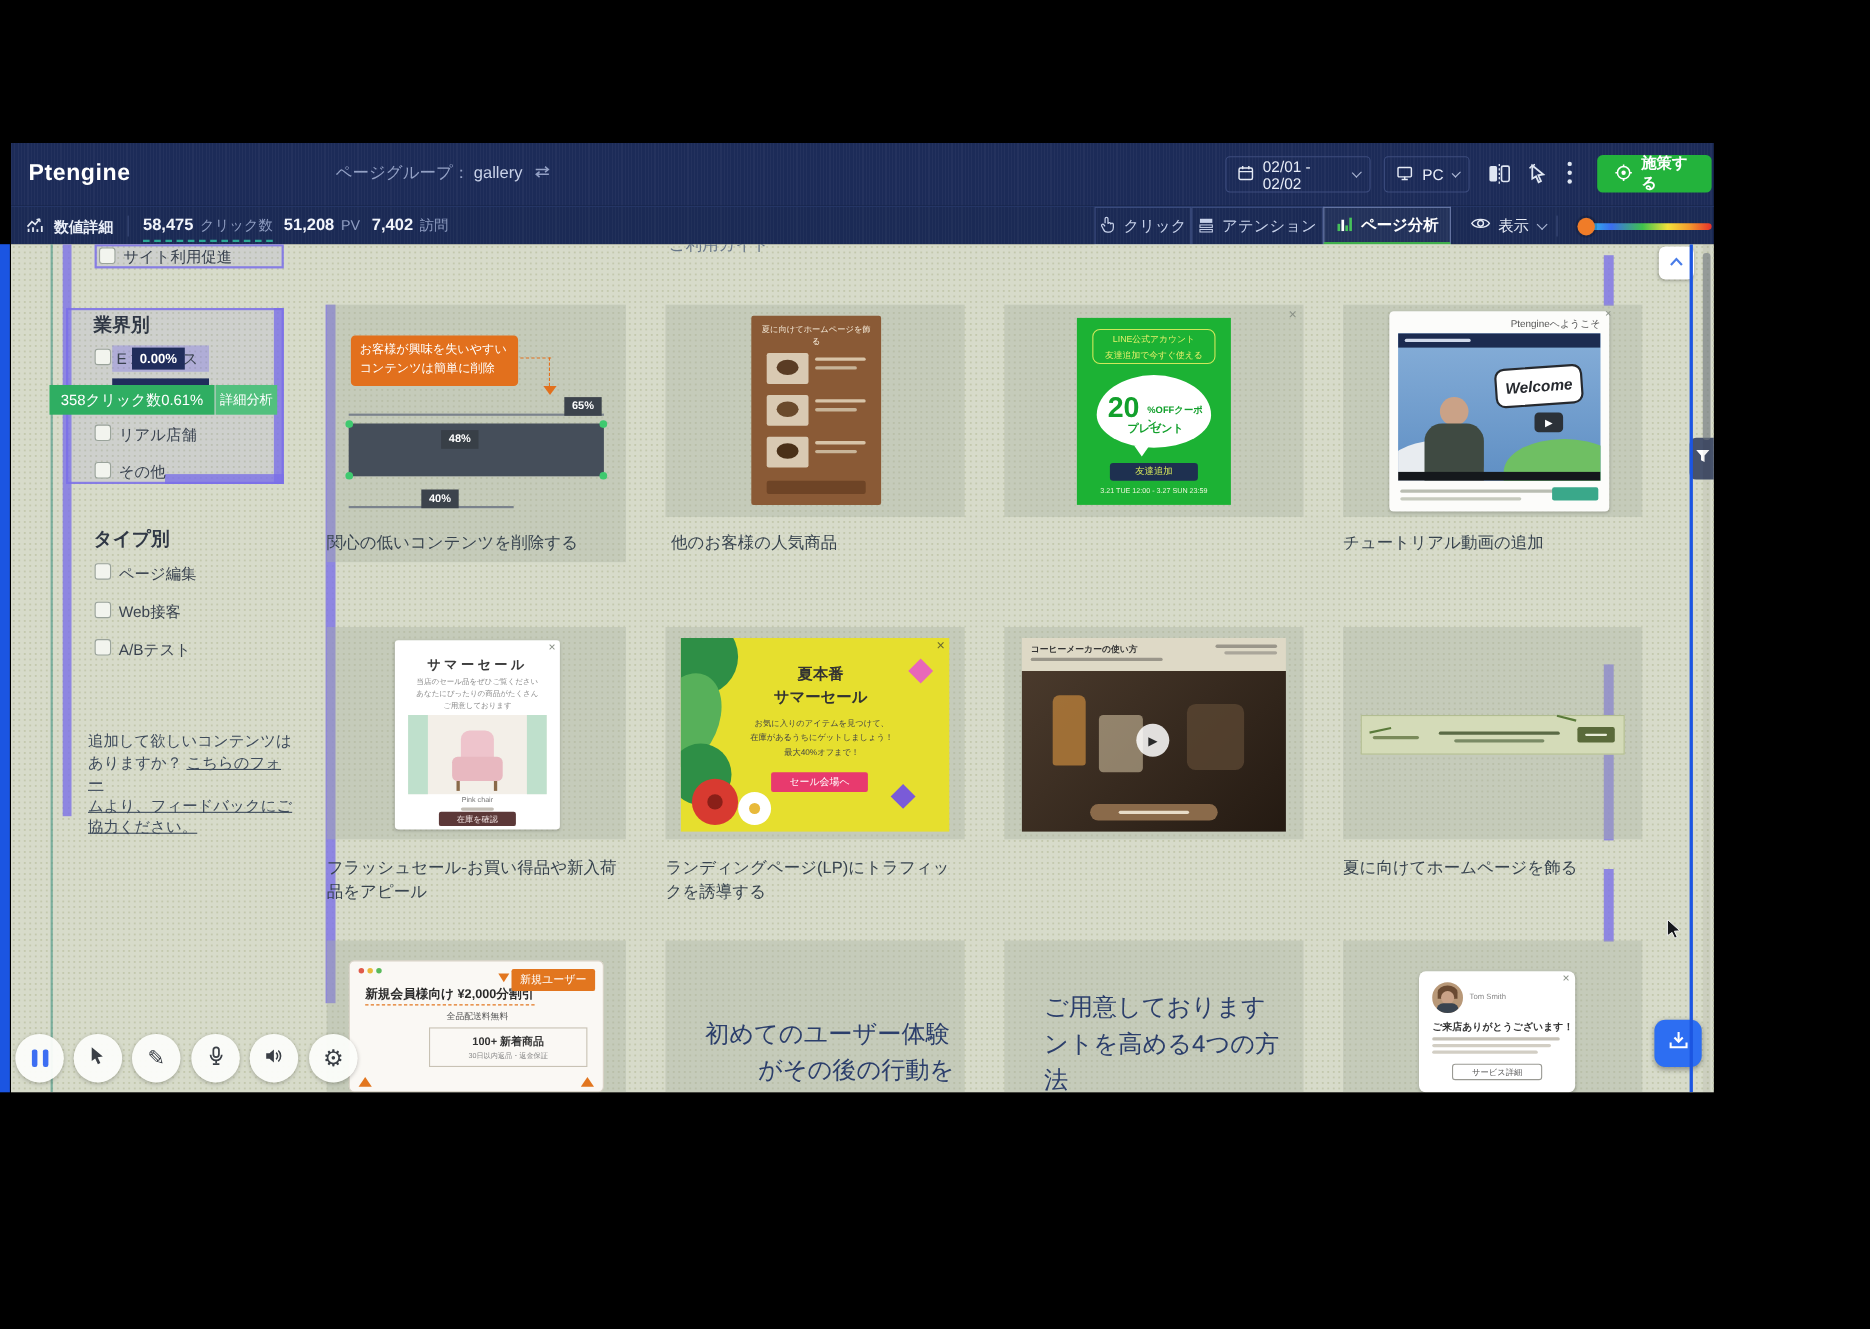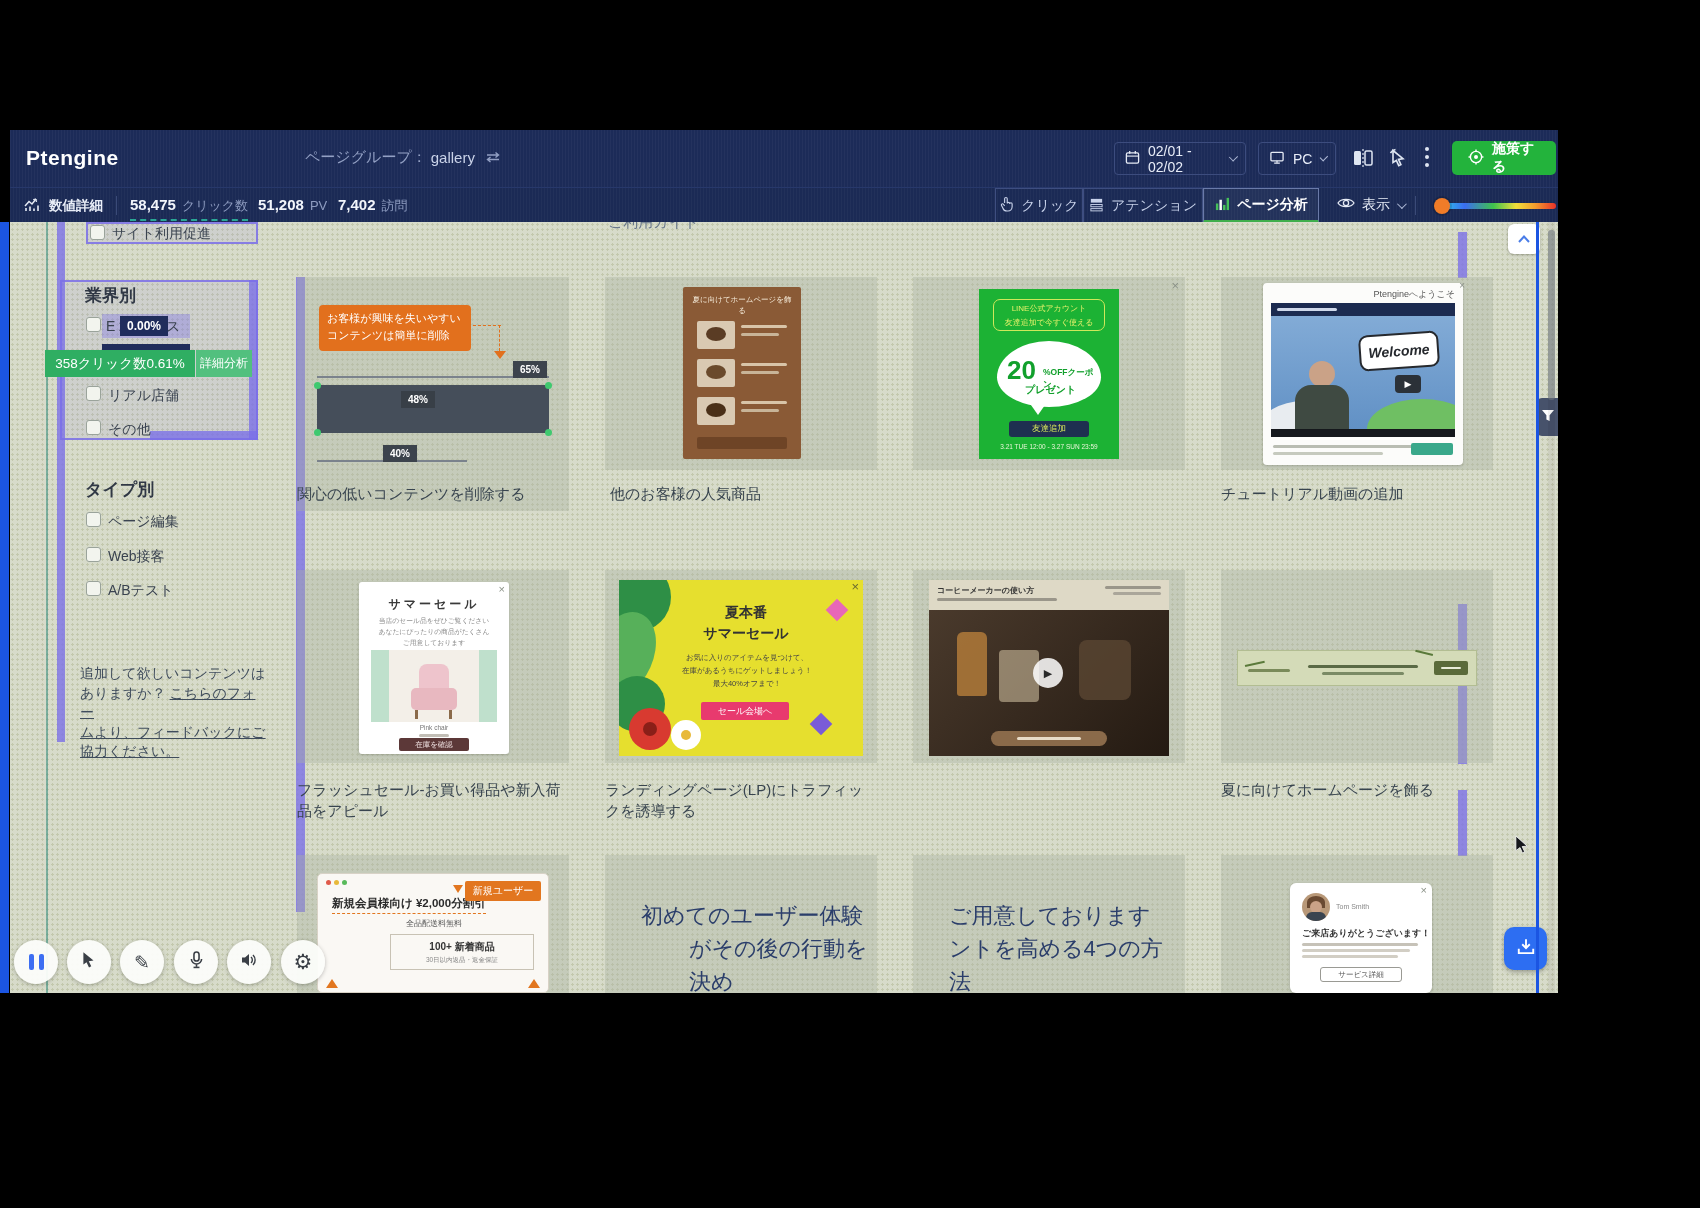--- a/index.html
+++ b/index.html
@@ -437,21 +437,21 @@
           </div>
           <div class="abs" style="left:8px;bottom:4px;width:0;height:0;border-left:6px solid rgba(0,0,0,0);border-right:6px solid rgba(0,0,0,0);border-bottom:9px solid #e2761f;"></div>
           <div class="abs" style="right:8px;bottom:4px;width:0;height:0;border-left:6px solid rgba(0,0,0,0);border-right:6px solid rgba(0,0,0,0);border-bottom:9px solid #e2761f;"></div>
         </div>
         <div class="abs" style="left:168px;top:26px;width:76px;height:20px;background:#e2761f;color:#fff;font-size:10px;display:flex;align-items:center;justify-content:center;border-radius:2px;">新規ユーザー</div>
         <div class="abs" style="left:156px;top:30px;width:0;height:0;border-left:5px solid rgba(0,0,0,0);border-right:5px solid rgba(0,0,0,0);border-top:8px solid #e2761f;"></div>
       </div>
 
       <div class="tile" style="left:595px;top:633px;height:138px;">
         <div class="abs" style="left:36px;top:44px;font-size:22px;color:#2b3e6b;line-height:1.5;">
-          <span style="display:block;">初めてのユーザー体験</span>
+          <span style="display:block;margin-top:24px;">初めてのユーザー体験</span>
           <span style="display:block;margin-left:48px;">がその後の行動を決め</span>
           <span style="display:block;">る</span>
         </div>
       </div>
 
       <div class="tile" style="left:903px;top:633px;height:138px;">
         <div class="abs" style="left:36px;top:44px;font-size:22px;color:#2b3e6b;line-height:1.5;">
           <span style="display:block;">ご用意しております</span>
           <span style="display:block;">ントを高める4つの方</span>
           <span style="display:block;">法</span>

